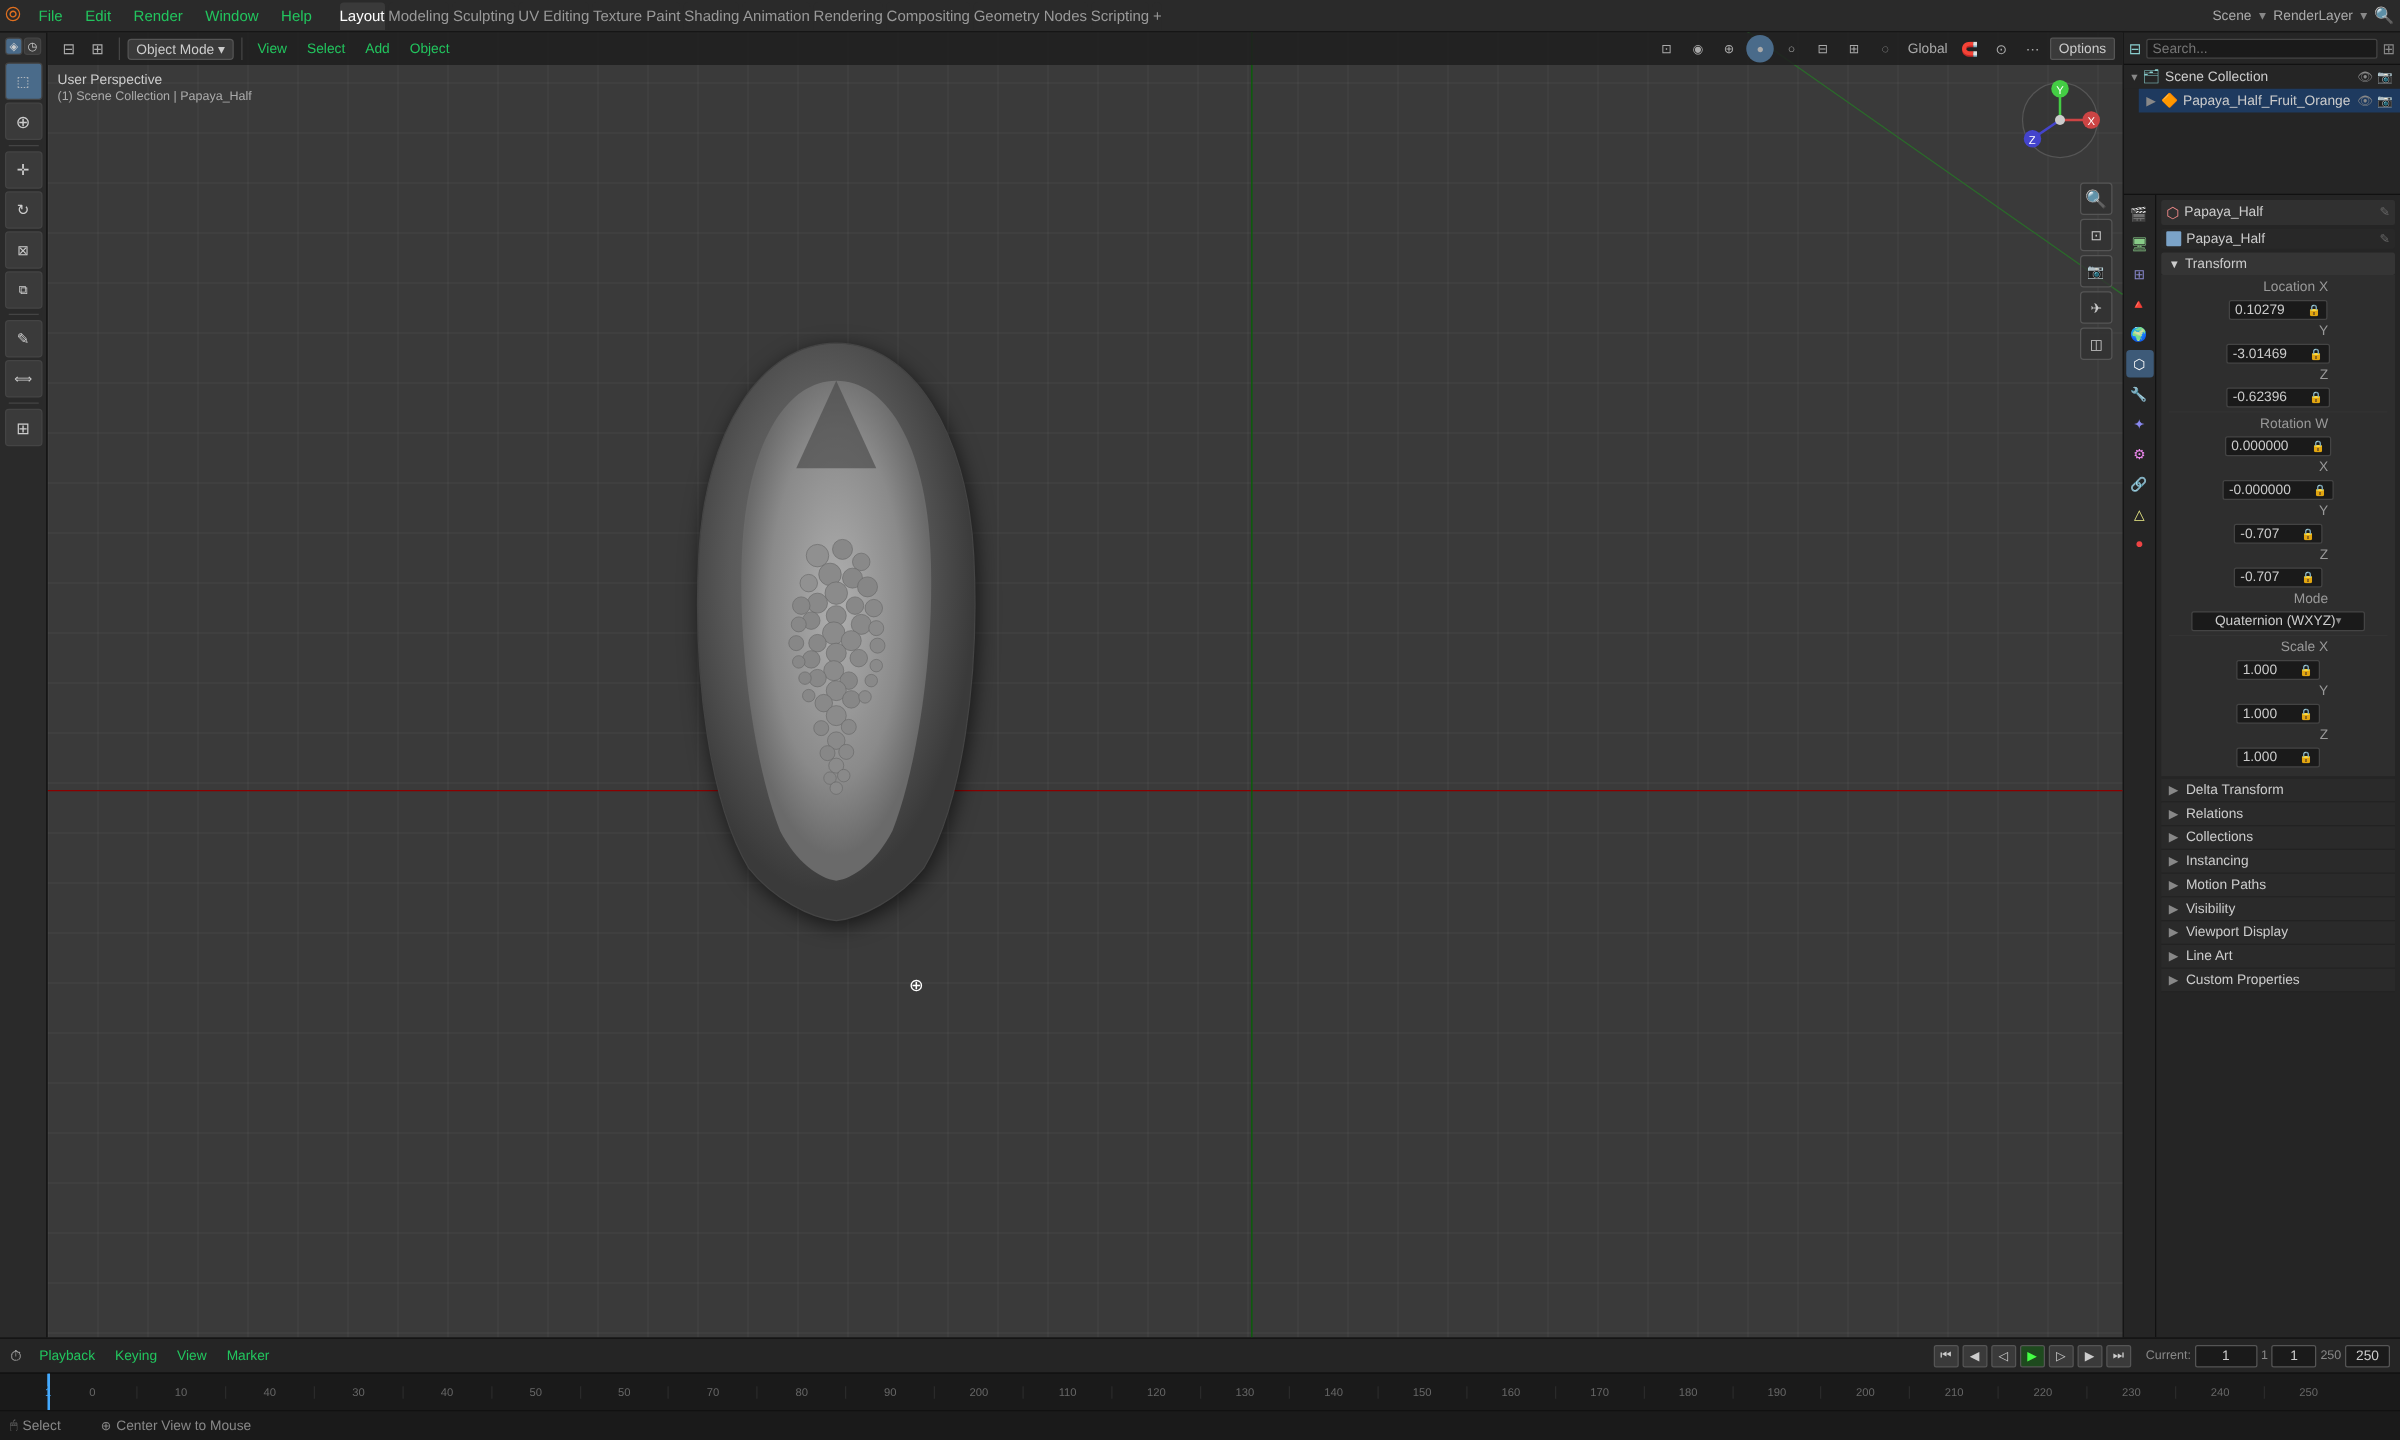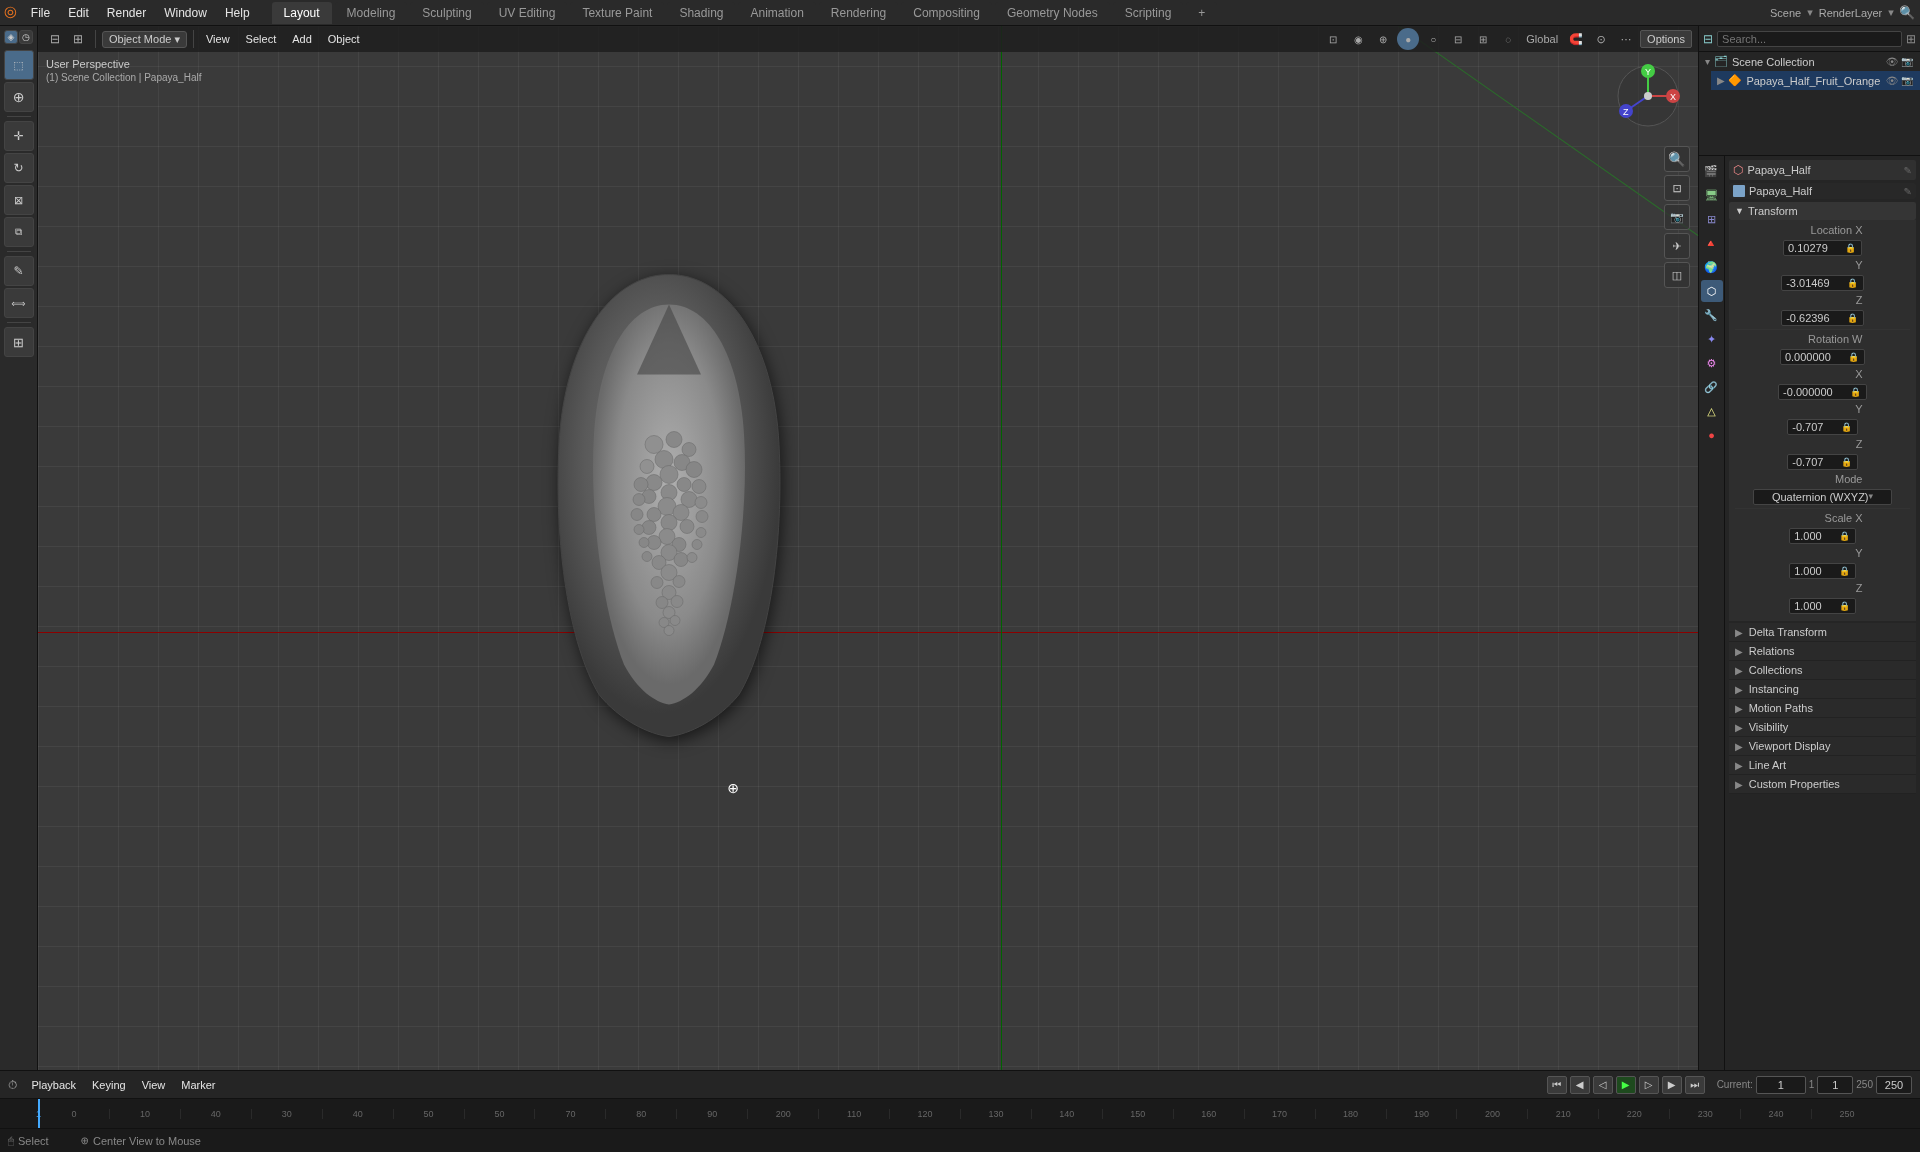--- a/index.html
+++ b/index.html
@@ -39,27 +39,27 @@
       height: 26px;
       background: #2a2a2a;
       display: flex;
       align-items: center;
       padding: 0 4px;
       gap: 2px;
       border-bottom: 1px solid #111;
     }
     .menu-item {
       padding: 2px 8px;
-      color: #e5e5e5;
+      color: #22c55e;
       cursor: pointer;
       font-size: 12px;
       border-radius: 3px;
     }
     .workspace-tab {
-      padding: 4px 12px;
+      padding: 4px 0;
       color: #999;
       cursor: pointer;
       font-size: 12px;
       background: #2a2a2a;
       margin-right: 2px;
       border-radius: 3px 3px 0 0;
     }
     .workspace-tab.active {
       background: #3a3a3a;
       color: #fff;

